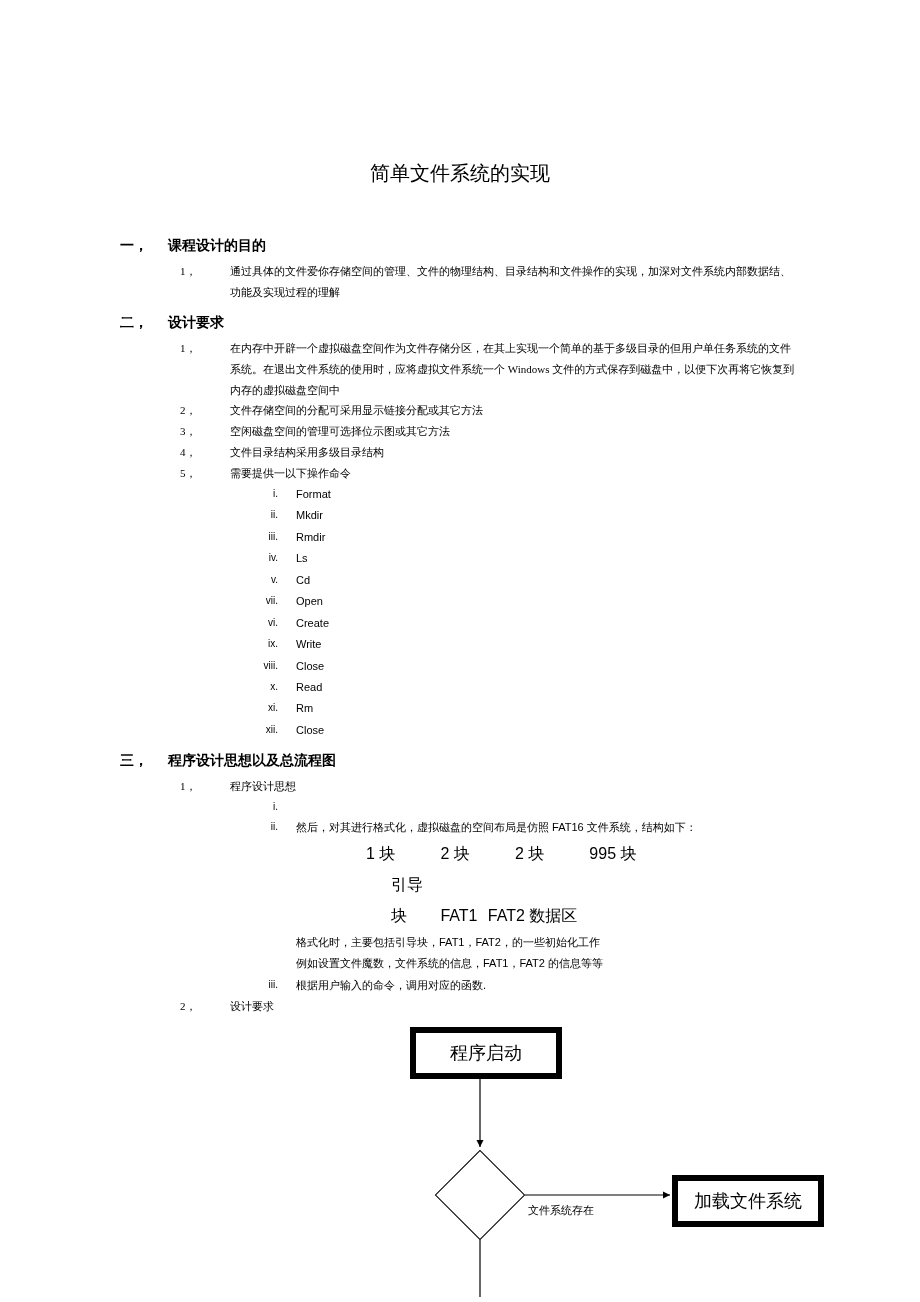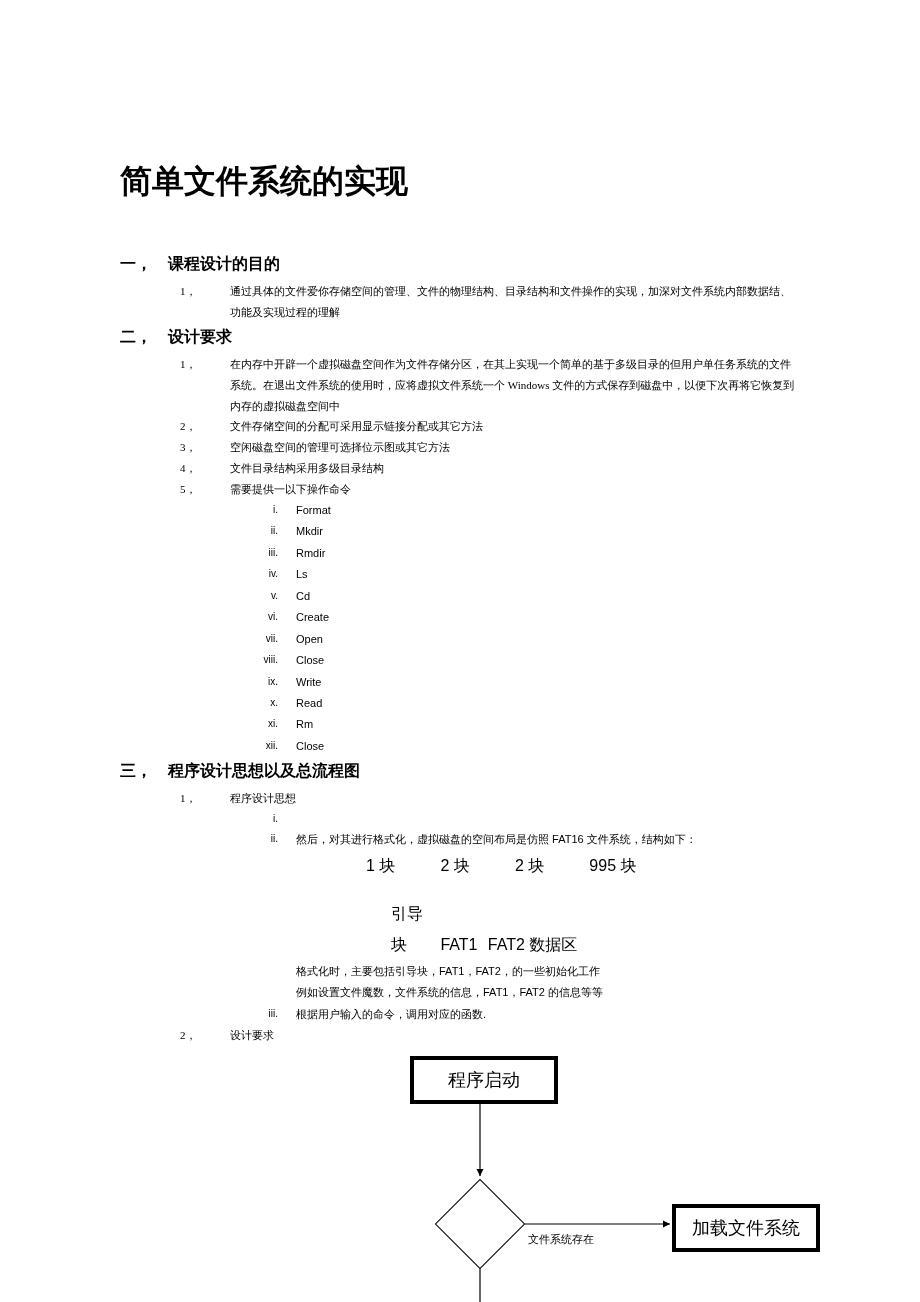--- a/index.html
+++ b/index.html
@@ -9,29 +9,30 @@
     margin: 0;
     padding: 0;
     width: 920px;
   }
   .page {
     padding: 120px 120px 40px 120px;
     box-sizing: border-box;
   }
   h1.title {
     font-family: "SimSun", "宋体", serif;
-    font-size: 32px;
-    font-weight: bold;
+    font-size: 20px;
+    font-weight: normal;
+    text-align: center;
     margin: 40px 0 50px 0;
   }
   .sec-heading {
     font-family: "SimHei", "黑体", sans-serif;
     font-weight: bold;
-    font-size: 16px;
-    margin: 4px 0 6px 0;
+    font-size: 14px;
+    margin: 11px 0 6px 0;
   }
   .sec-num { display:inline-block; width: 48px; }
   .list1 {
     margin-left: 60px;
     font-size: 11px;
     line-height: 1.9;
   }
   .item-row { display:flex; }
   .item-num { width: 50px; flex-shrink:0; }
   .item-body { flex:1; }
@@ -49,21 +50,21 @@
   }
   .block-row span { display:inline-block; }
   .flowchart-area {
     position: relative;
     width: 680px;
     height: 280px;
     margin: 0 0 0 60px;
   }
   .box {
     position:absolute;
-    border:4px solid #000000;
+    border:6px solid #000000;
     background:#fff;
     display:flex;
     align-items:center;
     justify-content:center;
     font-size:18px;
     font-family:"SimSun","宋体",serif;
   }
   .diamond {
     position:absolute;
     border:1px solid #000;
@@ -134,34 +135,34 @@
       </div>
     <div class="item2-row">
         <div class="item2-num">iv.</div>
         <div class="item2-body">Ls</div>
       </div>
     <div class="item2-row">
         <div class="item2-num">v.</div>
         <div class="item2-body">Cd</div>
       </div>
     <div class="item2-row">
+        <div class="item2-num">vii.</div>
+        <div class="item2-body">Open</div>
+      </div>
+    <div class="item2-row">
         <div class="item2-num">vi.</div>
         <div class="item2-body">Create</div>
       </div>
     <div class="item2-row">
-        <div class="item2-num">vii.</div>
-        <div class="item2-body">Open</div>
+        <div class="item2-num">ix.</div>
+        <div class="item2-body">Write</div>
       </div>
     <div class="item2-row">
         <div class="item2-num">viii.</div>
         <div class="item2-body">Close</div>
-      </div>
-    <div class="item2-row">
-        <div class="item2-num">ix.</div>
-        <div class="item2-body">Write</div>
       </div>
     <div class="item2-row">
         <div class="item2-num">x.</div>
         <div class="item2-body">Read</div>
       </div>
     <div class="item2-row">
         <div class="item2-num">xi.</div>
         <div class="item2-body">Rm</div>
       </div>
     <div class="item2-row">
@@ -192,21 +193,21 @@
       <div class="item2-body block-row">
         <span style="width:70px;">1 块</span>
         <span style="width:70px;">2 块</span>
         <span style="width:70px;">2 块</span>
         <span style="width:70px;">995 块</span>
       </div>
     </div>
     <div class="item2-row">
         <div class="item2-num"></div>
       <div class="item2-body block-row" style="margin-left:95px;">
-        <span style="width:45px;margin-top:17px;">引导块</span>
+        <span style="width:45px;">引导块</span>
         <span style="width:38px;">FAT1</span>
         <span style="width:42px;text-align:right;">FAT2</span>
         <span style="width:50px;">数据区</span>
       </div>
     </div>
     <div class="item2-row">
         <div class="item2-num"></div>
         <div class="item2-body">格式化时，主要包括引导块，FAT1，FAT2，的一些初始化工作</div>
       </div>
     <div class="item2-row">

